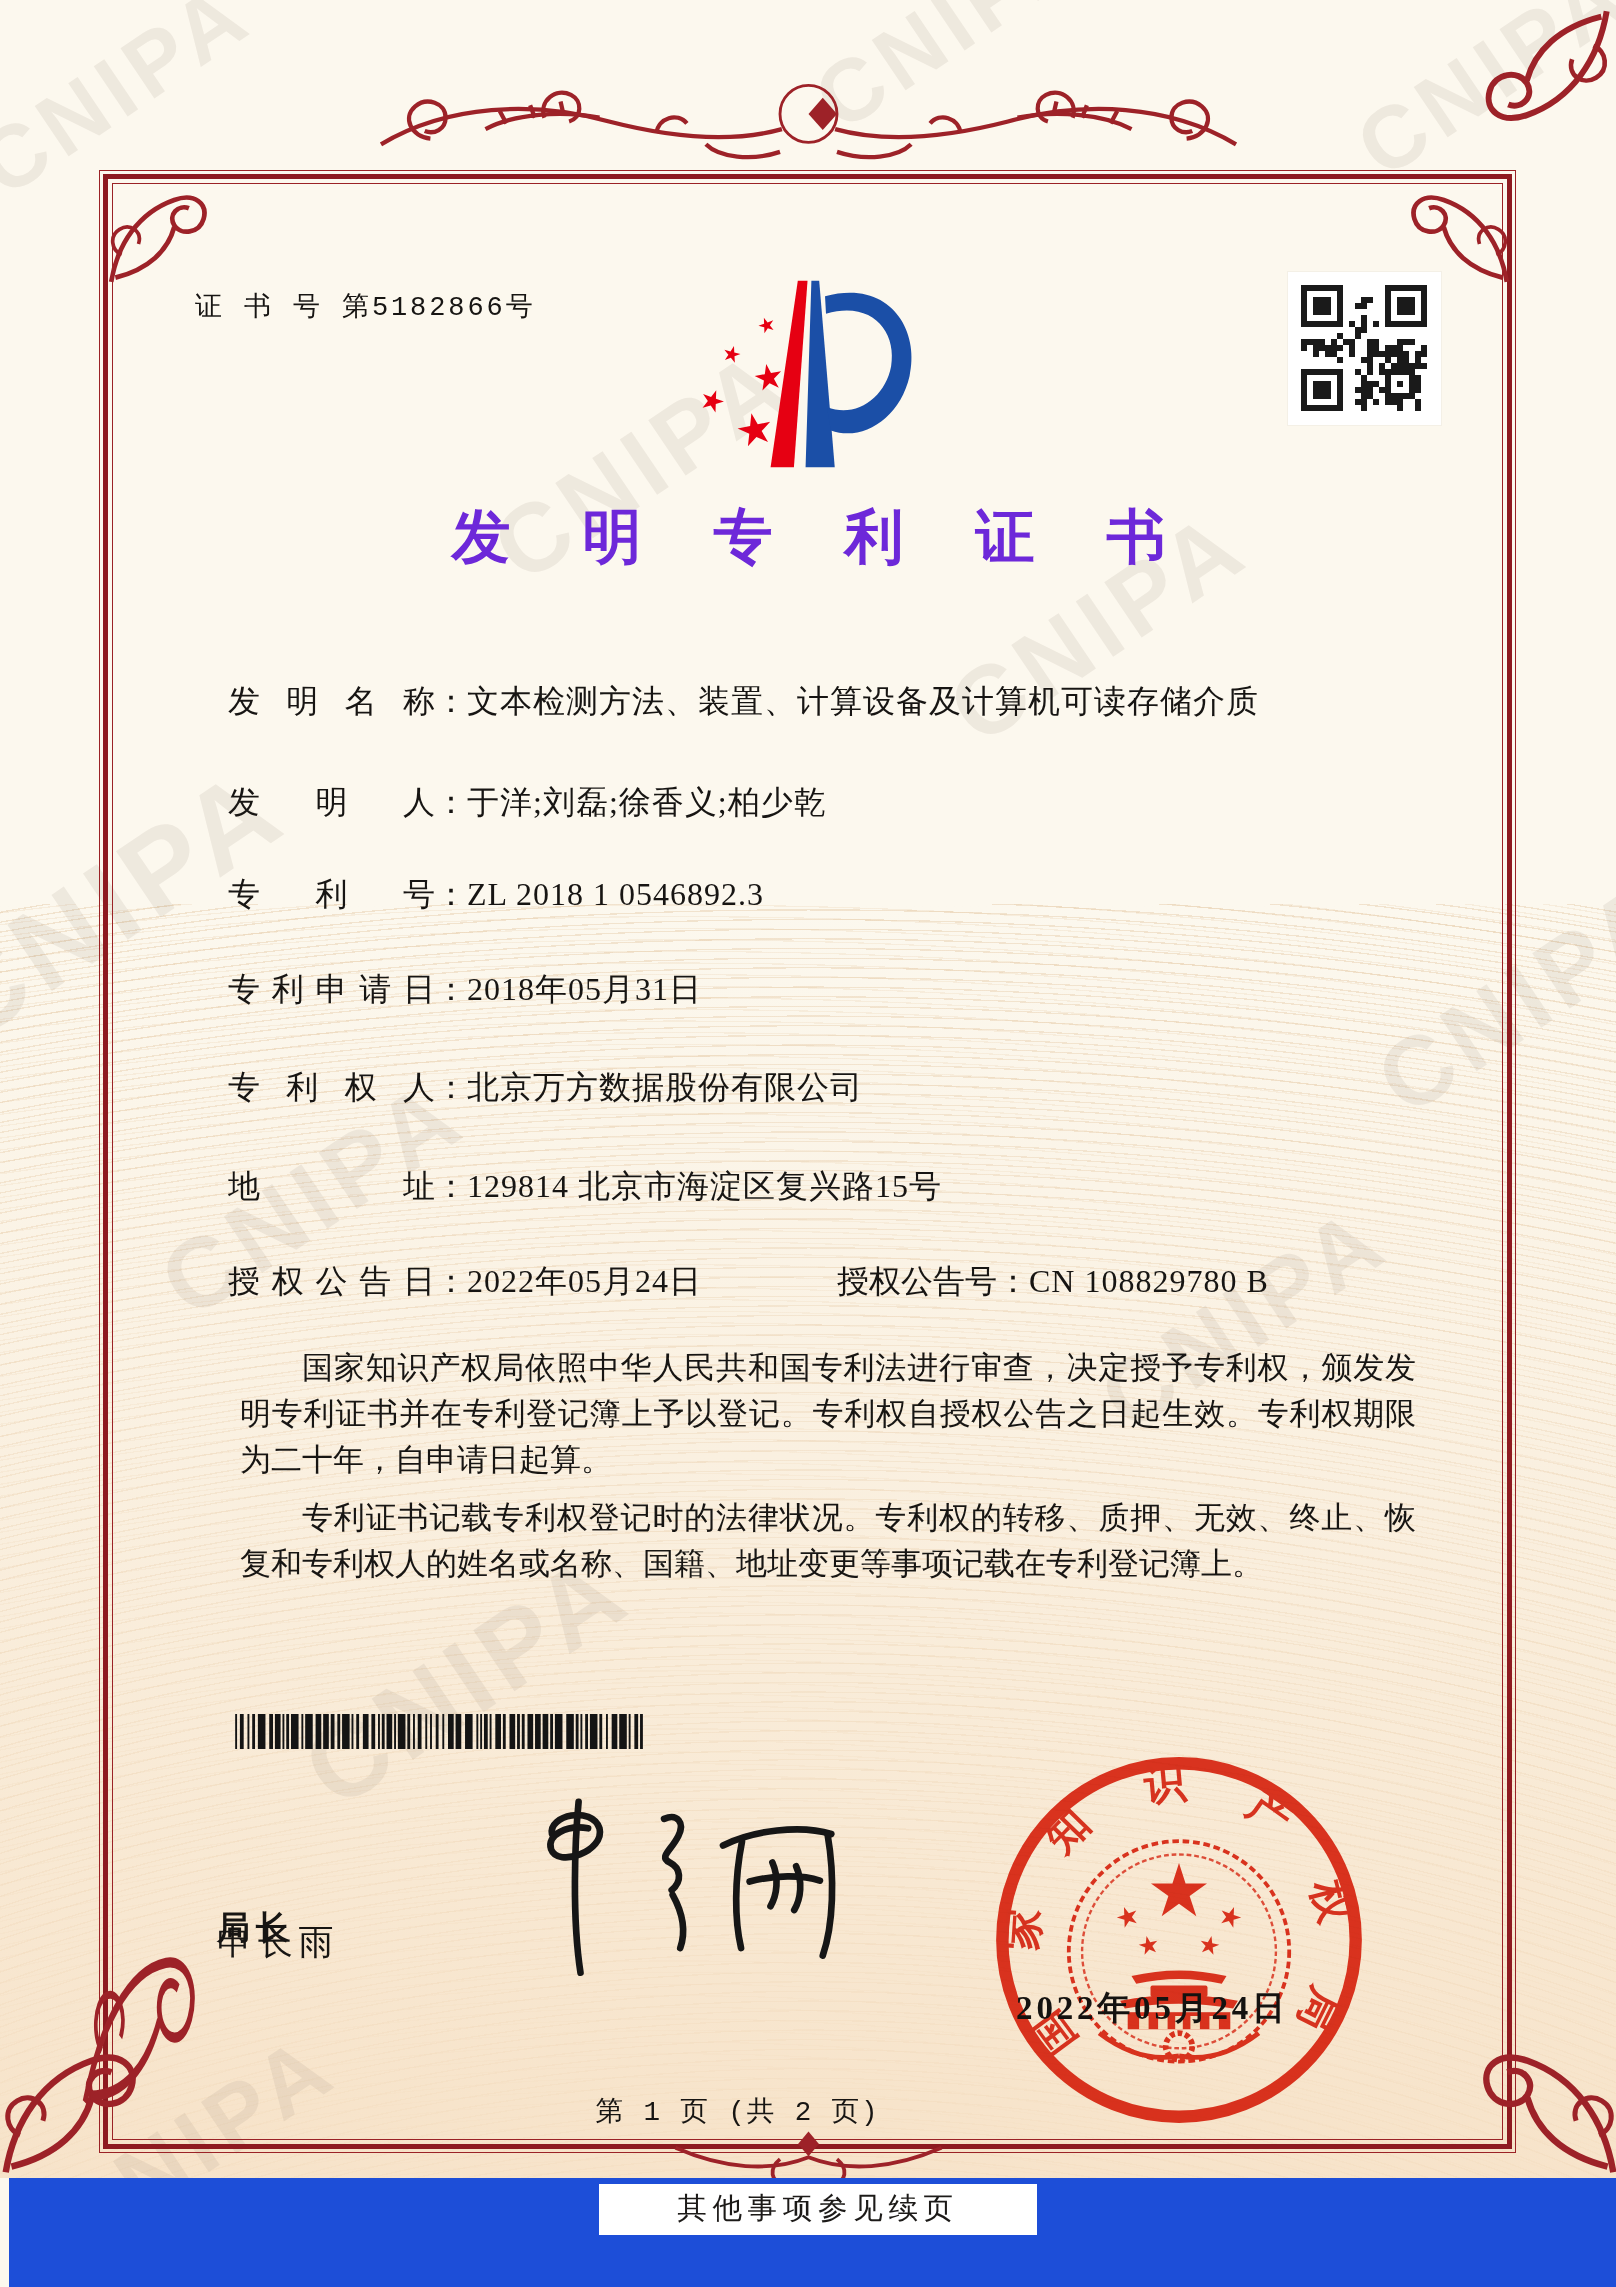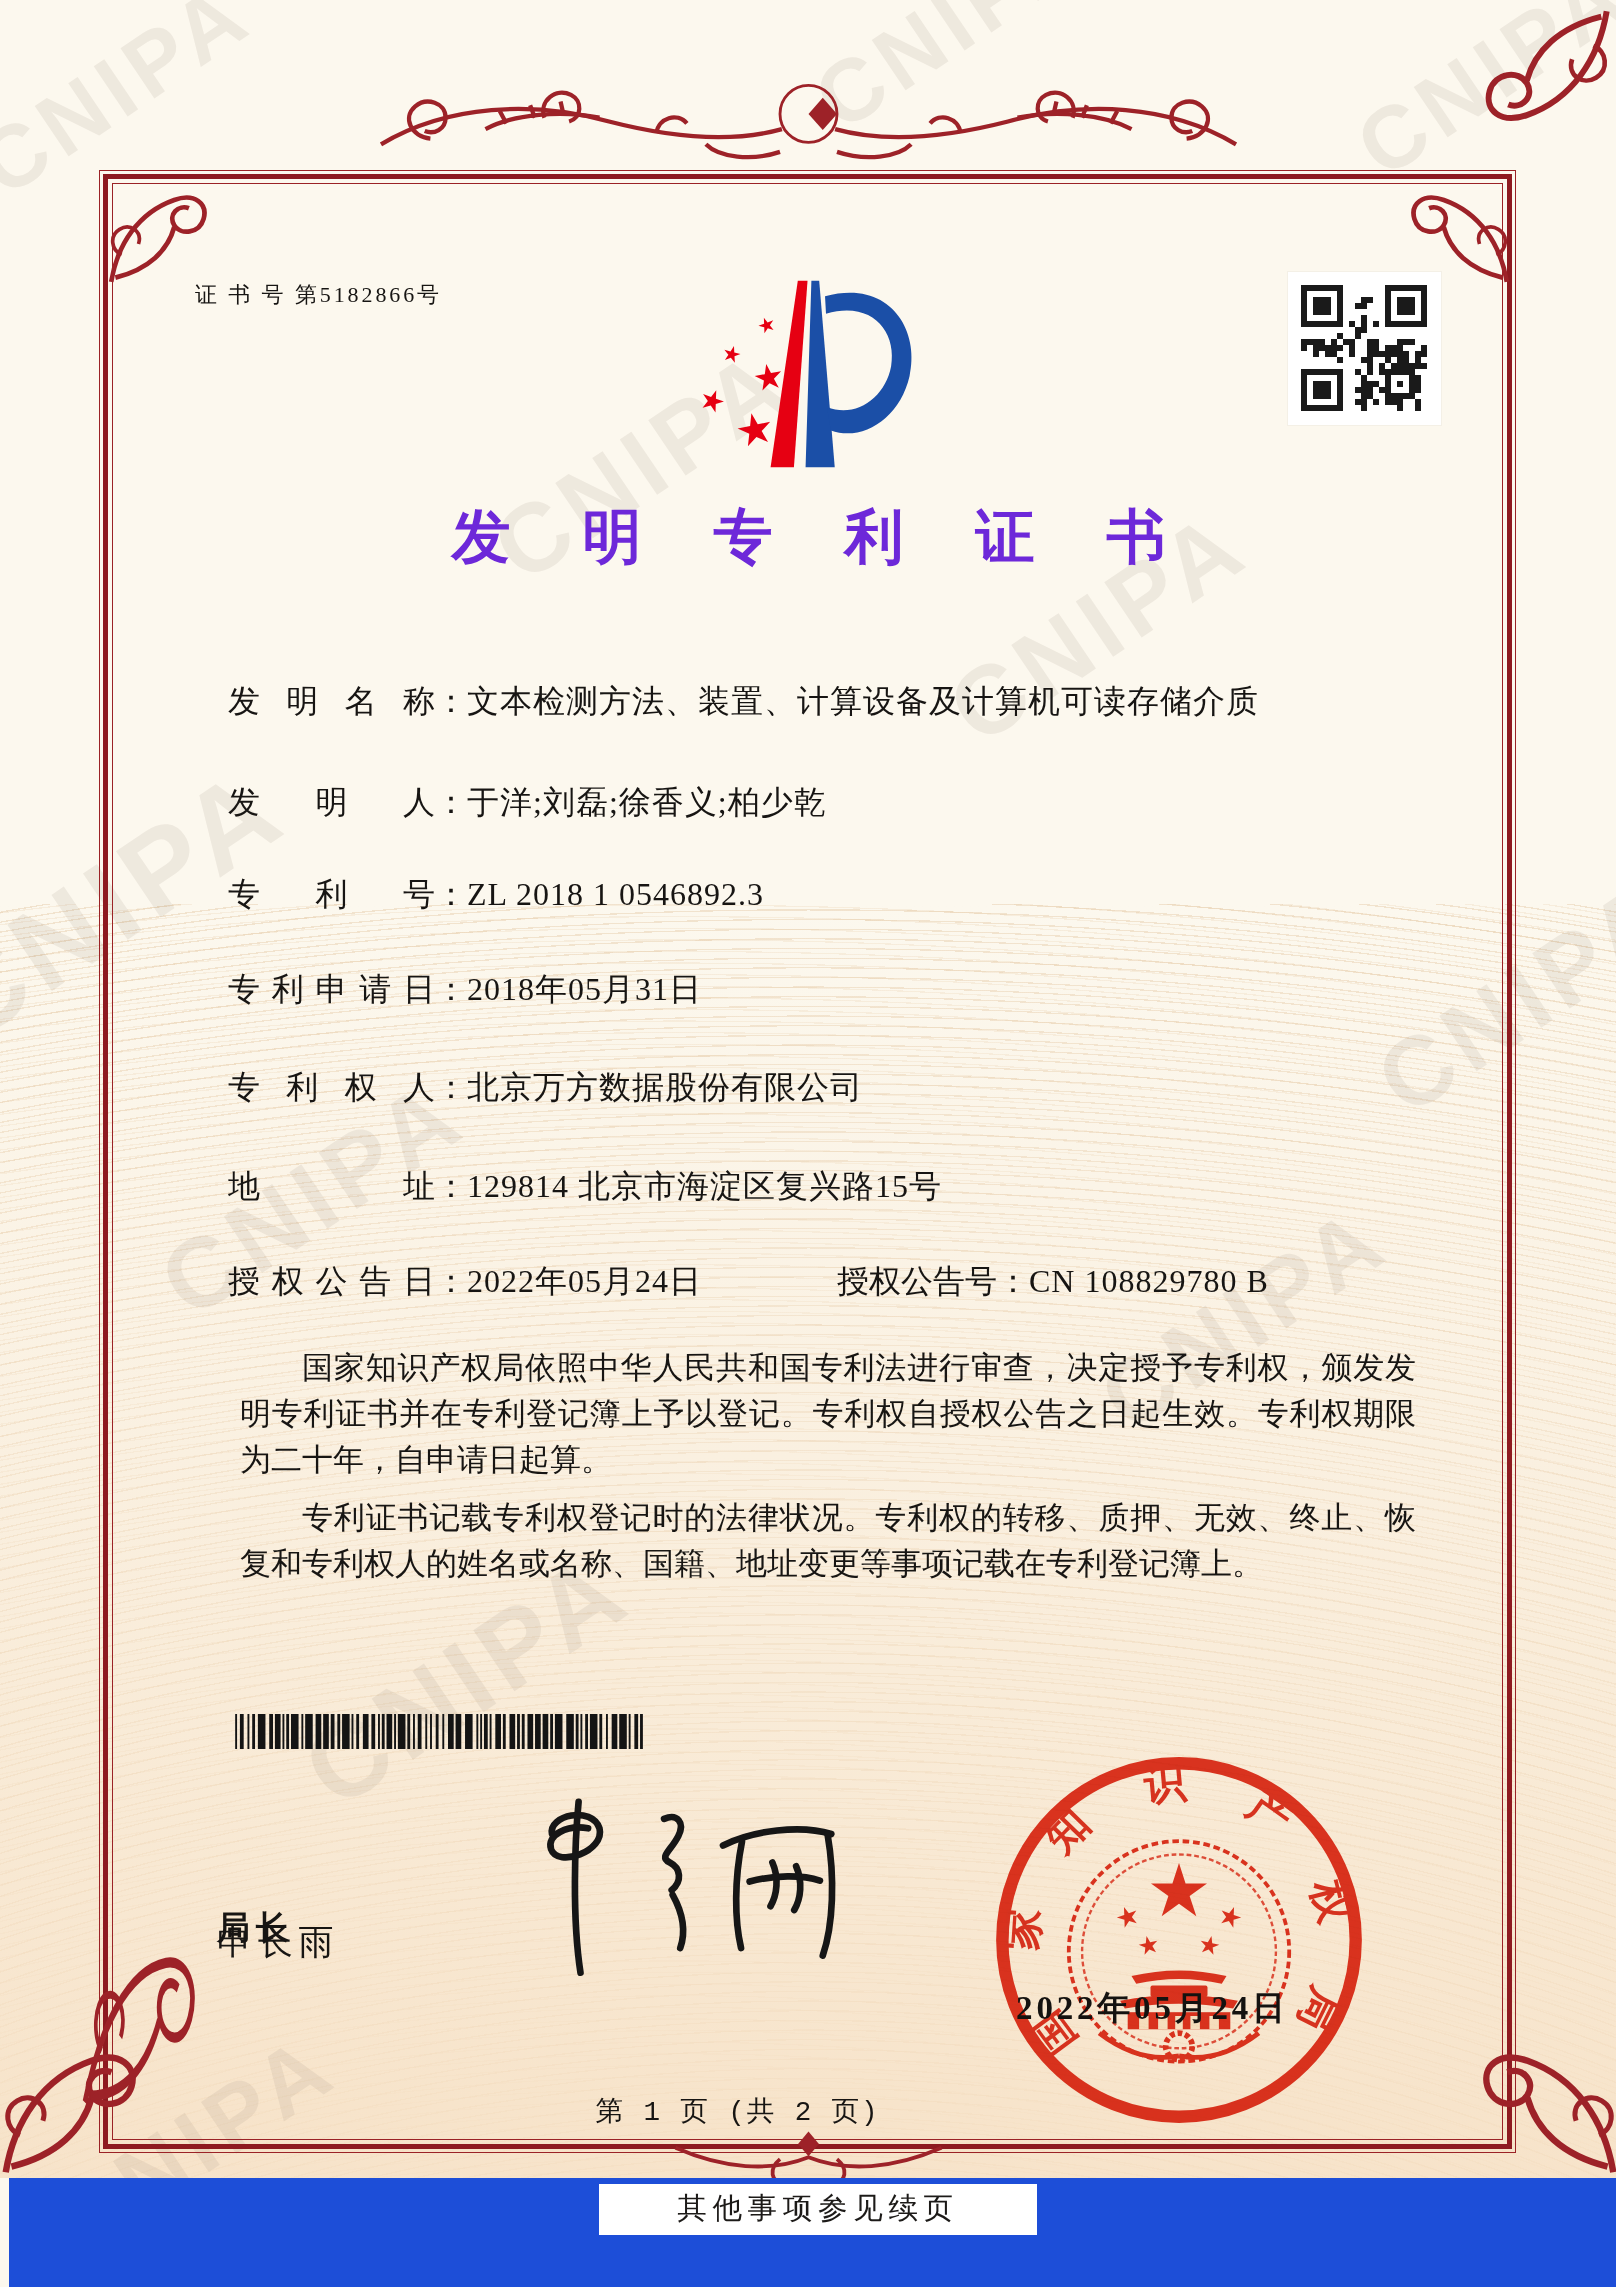--- a/index.html
+++ b/index.html
@@ -19,21 +19,21 @@
       white-space:nowrap;pointer-events:none;}
 
   
   .frame-outer{position:absolute;left:99px;top:170px;width:1415px;height:1981px;
       border:1.9px solid #9b2226;z-index:2;}
   .frame-mid{position:absolute;left:2.9px;top:2.9px;right:2.9px;bottom:2.9px;border:5.7px solid #8e1a20;}
   .frame-inner{position:absolute;left:3.8px;top:3.8px;right:3.8px;bottom:3.8px;border:1.9px solid #9b2226;}
   svg.orn{position:absolute;z-index:3;overflow:visible;}
 
   
-  .cert-no{position:absolute;left:195px;top:280px;font-size:22px;letter-spacing:2.9px;z-index:4;}
+  .cert-no{position:absolute;left:195px;top:288px;font-size:27px;letter-spacing:2.9px;z-index:4;font-family:Liberation Mono, monospace;}
   .logo{position:absolute;left:687px;top:276px;width:243px;height:196px;z-index:4;}
   .qr-panel{position:absolute;left:1288px;top:272px;width:126px;height:126px;background:#ffffff;
       padding:13.3px;z-index:4;box-shadow:0 0 0 1px rgba(0,0,0,.03);}
   .title{position:absolute;left:0;top:498px;width:1617px;text-align:center;font-size:59px;
       font-weight:700;letter-spacing:72px;text-indent:72px;color:#6d28d9;z-index:4;}
 
   
   .frow{position:absolute;left:228px;width:1236px;height:49px;font-size:32px;line-height:46px;z-index:4;}
   .flabel{display:inline-flex;width:207px;justify-content:space-between;vertical-align:top;}
   .fcolon{vertical-align:top;}

